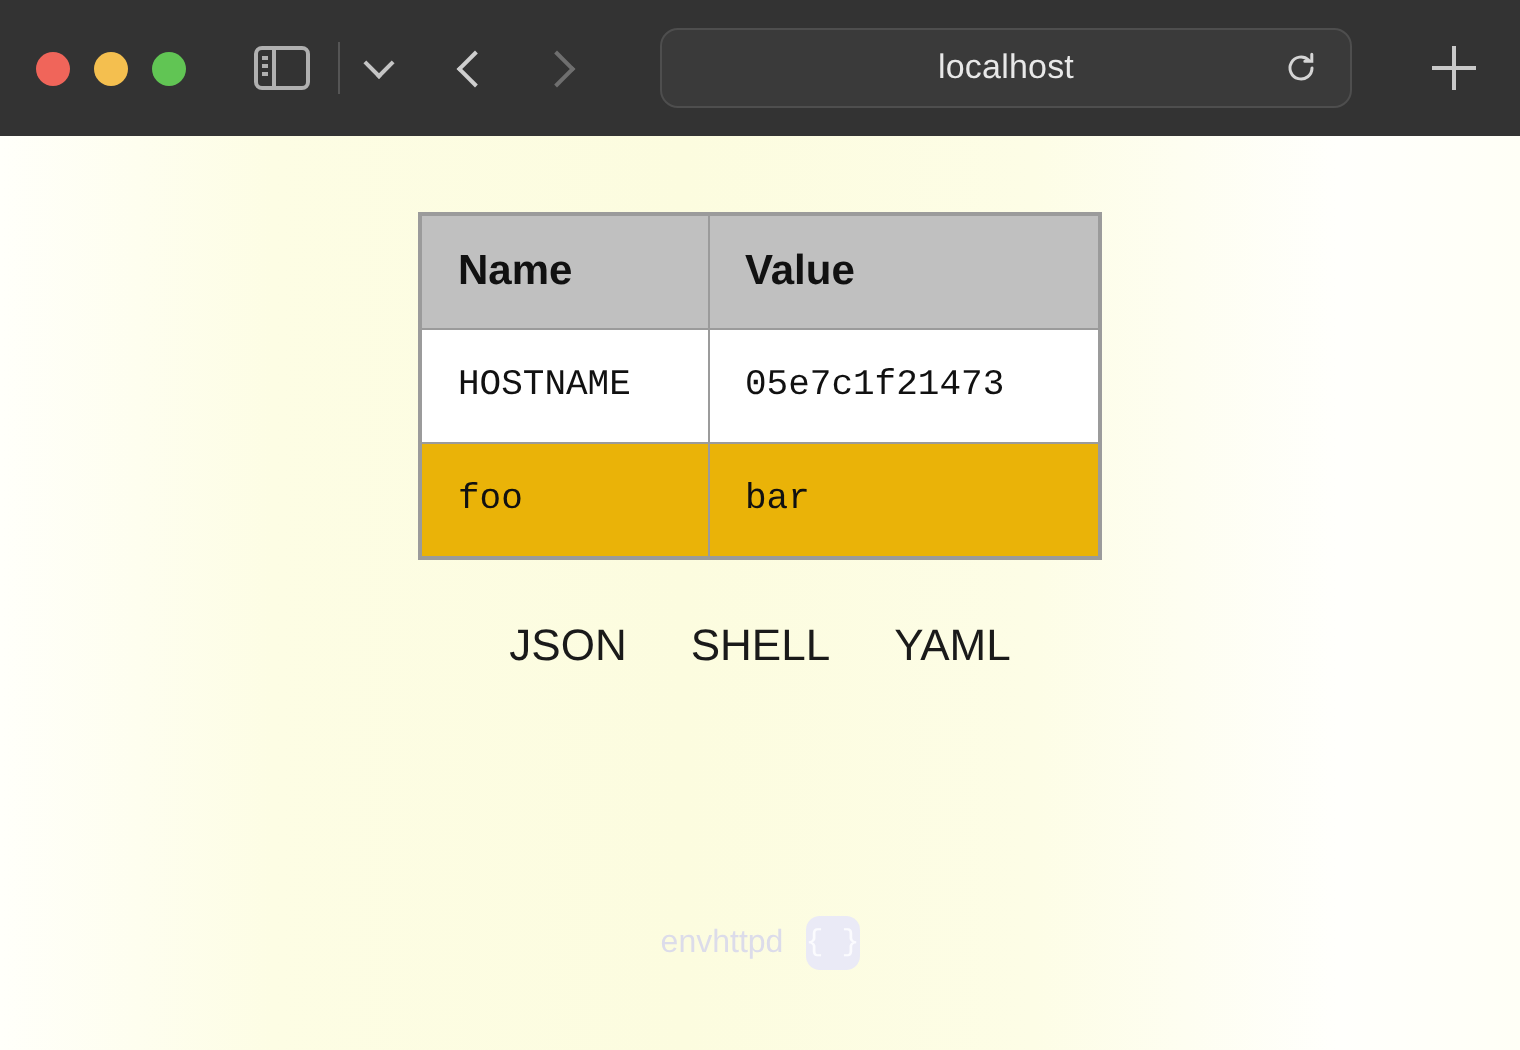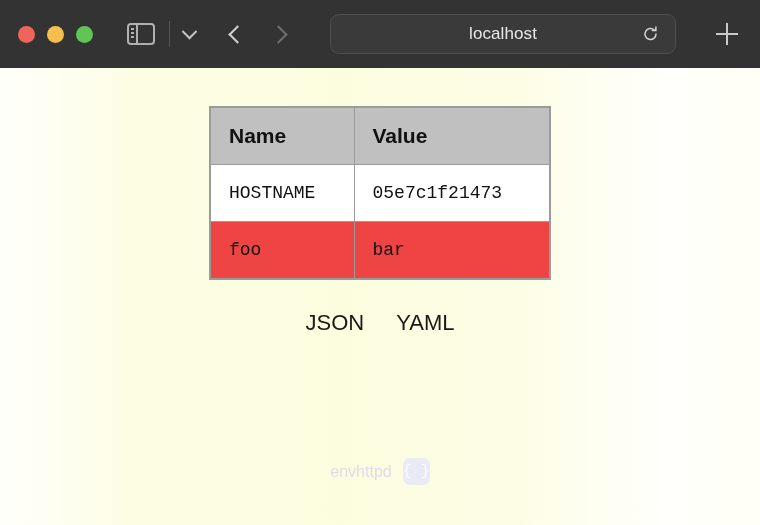--- a/index.html
+++ b/index.html
@@ -134,21 +134,21 @@
     padding:16px 18px;
   }
   table.env td {
     border:1px solid #9b9b9b;
     font-family:"Liberation Mono", monospace;
     font-size:18px; color:#111;
     padding:18px 18px;
     vertical-align:middle;
   }
   table.env td.k { font-weight:normal; width:144px; }
-  table.env tr.alt td { background:#ef4444; }
+  table.env tr.alt td { background:#eab308; }
 
   .links {
     margin-top:30px;
     display:flex; gap:32px; align-items:center;
   }
   .links a {
     color:#1a1a1a; text-decoration:none;
     font-size:22px;
   }
 
@@ -227,20 +227,21 @@
         </tr>
         <tr class="alt">
           <td class="k">foo</td>
           <td>bar</td>
         </tr>
       </tbody>
     </table>
 
     <div class="links">
       <a href="#">JSON</a>
+      <a href="#">SHELL</a>
       <a href="#">YAML</a>
     </div>
 
     <div class="footer">
       <span class="fnote">envhttpd</span>
       <span class="brand-badge">{ }</span>
     </div>
 
   </div>
 </div>

